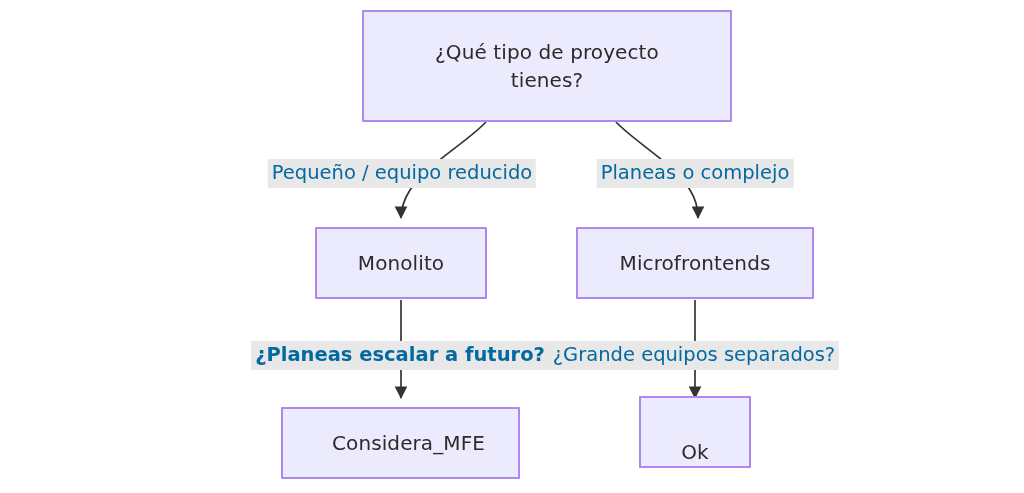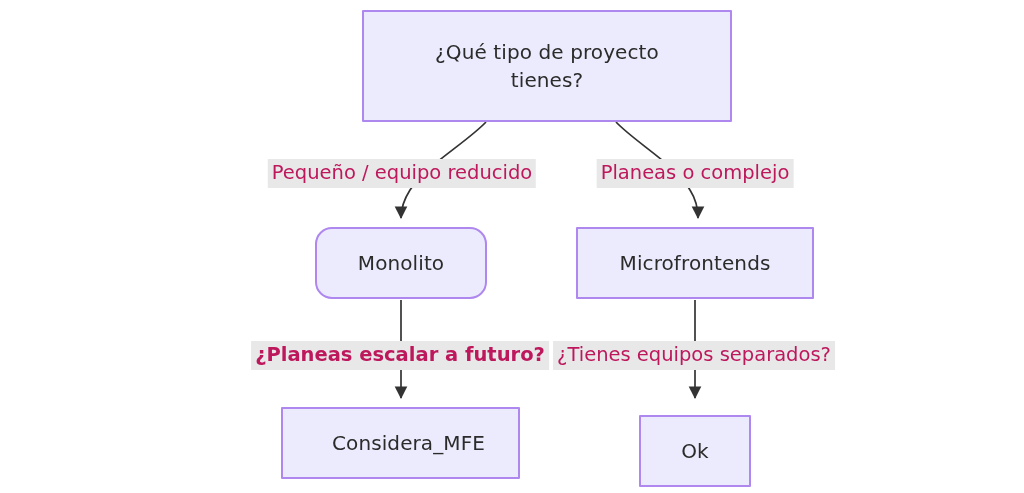--- a/index.html
+++ b/index.html
@@ -47,21 +47,21 @@
     z-index: 3;
   }
   .node-label {
     display: block;
     padding: 0 10px;
     white-space: pre-line;
   }
   .edge-label {
     position: absolute;
     background: #E8E8E8;
-    color: #be185d;
+    color: #0369a1;
     font-size: 19.5px;
     line-height: 1.25;
     padding: 2px 4px 3px 4px;
     white-space: nowrap;
     z-index: 4;
     transform: translateX(-50%);
     text-align: center;
   }
 </style>
 </head>
@@ -83,37 +83,37 @@
     <path d="M 365 300 L 365 398" fill="none" stroke="#333333" stroke-width="1.7" marker-end="url(#arrowhead)"></path>
 
     <path d="M 659 300 L 659 398" fill="none" stroke="#333333" stroke-width="1.7" marker-end="url(#arrowhead)"></path>
   </svg>
 
   <div class="node" style="left:326px; top:10px; width:370px; height:112px;">
     <span class="node-label">¿Qué tipo de proyecto
 tienes?</span>
   </div>
 
-  <div class="node" style="left:279px; top:227px; width:172px; height:72px;border-radius:17px;">
+  <div class="node" style="left:279px; top:227px; width:172px; height:72px;">
     <span class="node-label">Monolito</span>
   </div>
 
   <div class="node" style="left:540px; top:227px; width:238px; height:72px;justify-content:center;">
     <span class="node-label">Microfrontends</span>
   </div>
 
   <div class="node" style="left:245px; top:407px; width:239px; height:72px;padding-left:16px;">
     <span class="node-label">Considera_MFE</span>
   </div>
 
-  <div class="node" style="left:603px; top:415px; width:112px; height:72px;">
+  <div class="node" style="left:603px; top:396px; width:112px; height:72px;align-items:flex-end;">
     <span class="node-label">Ok</span>
   </div>
 
   <div class="edge-label" style="left:366px; top:159px;">Pequeño / equipo reducido</div>
 
   <div class="edge-label" style="left:659px; top:159px;">Planeas o complejo</div>
 
   <div class="edge-label" style="left:364px; top:341px;font-weight:bold;">¿Planeas escalar a futuro?</div>
 
-  <div class="edge-label" style="left:658px; top:341px;">¿Tienes equipos separados?</div>
+  <div class="edge-label" style="left:658px; top:341px;">¿Grande equipos separados?</div>
 
 </div>
 
 </body></html>

